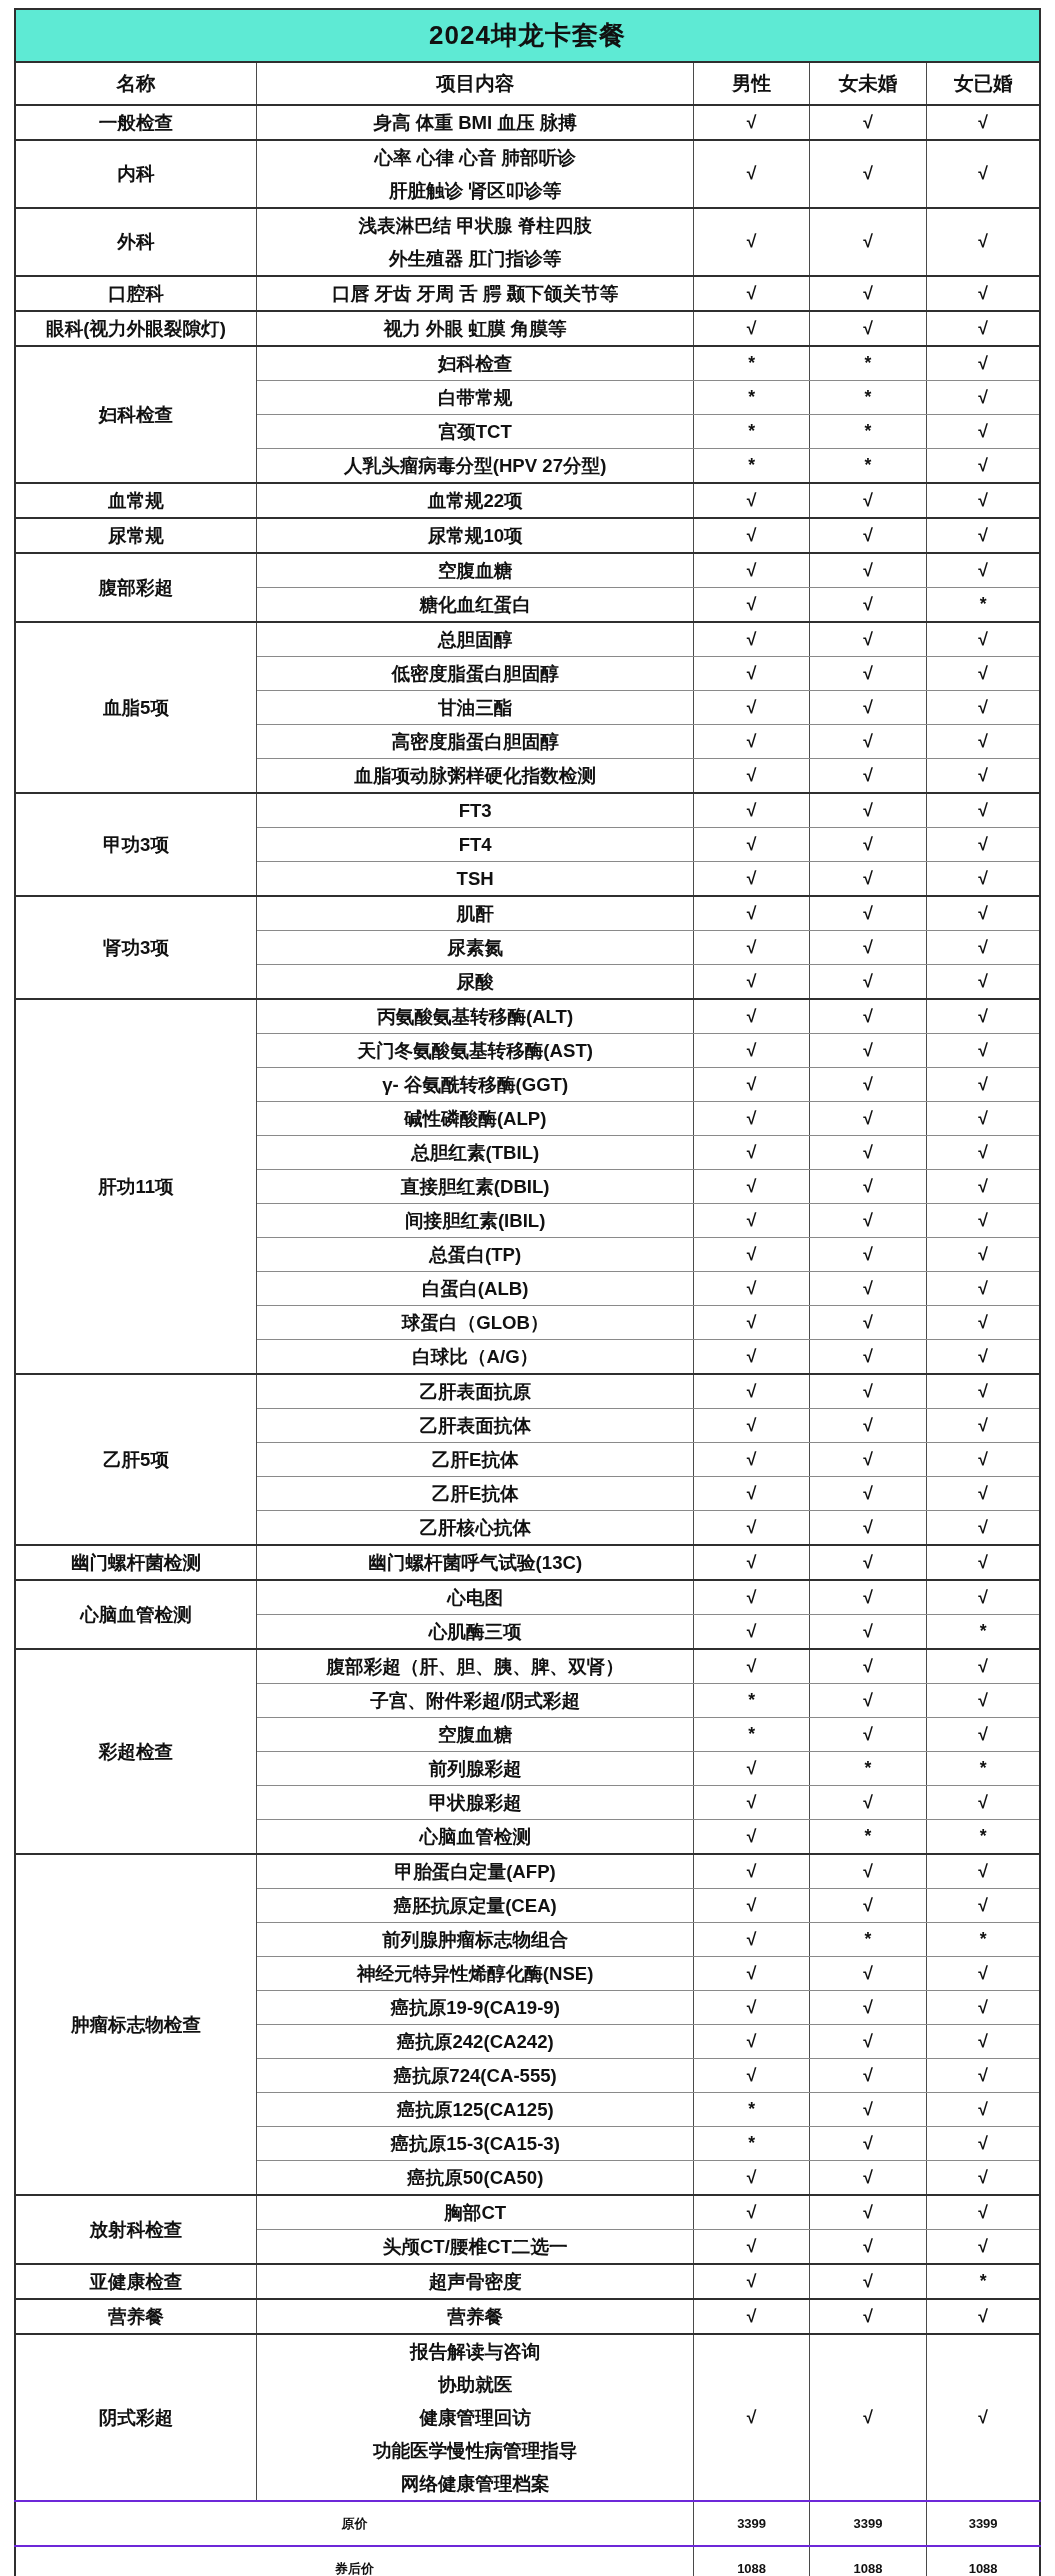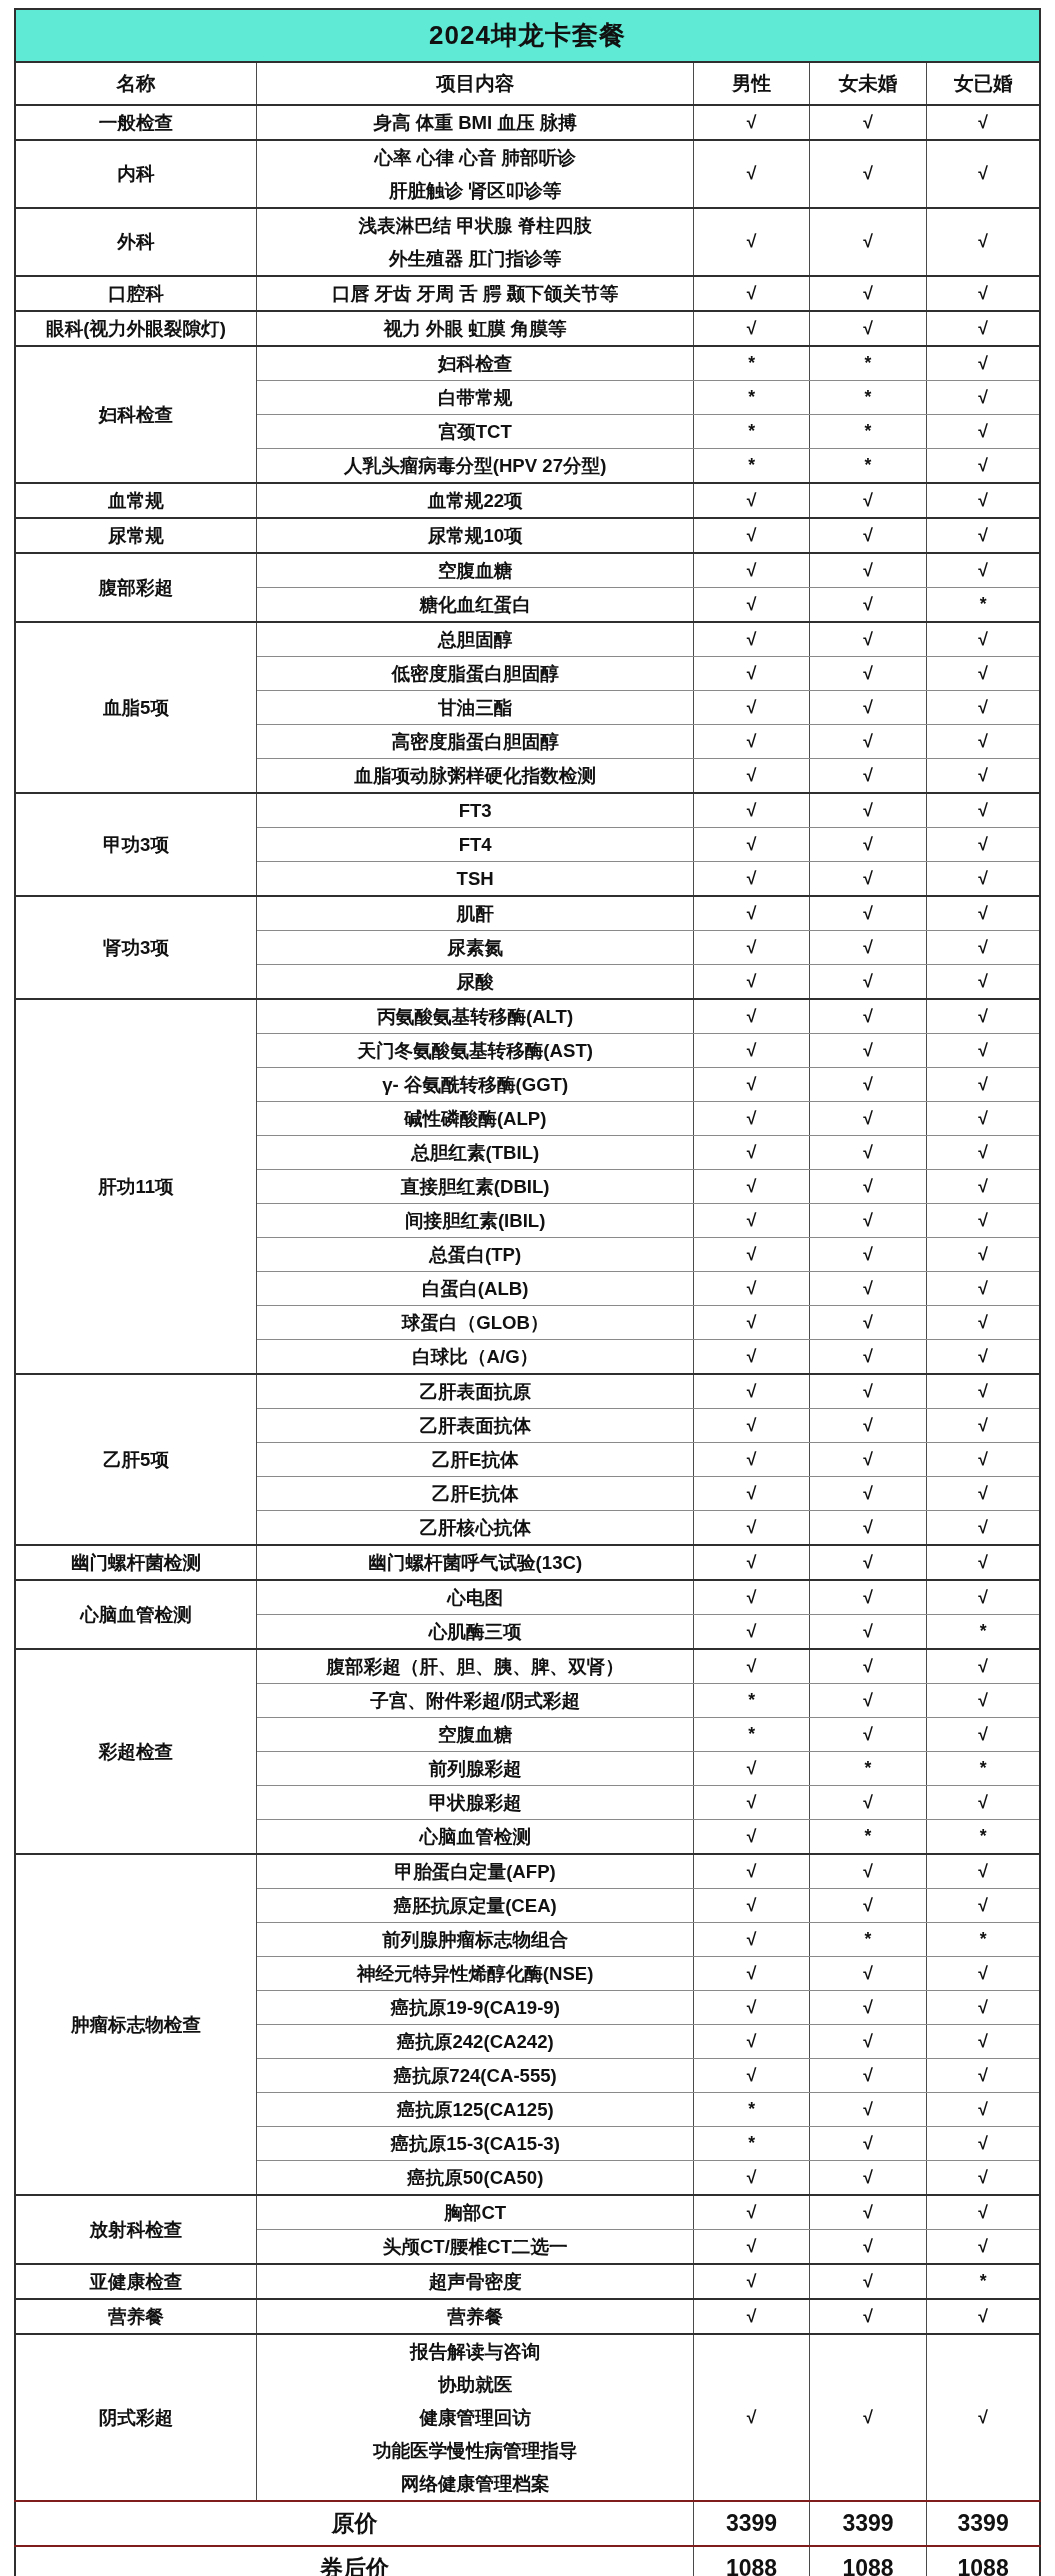--- a/index.html
+++ b/index.html
@@ -18,22 +18,22 @@
   .title-cell{height:51px;font-size:26px;font-weight:bold;letter-spacing:1px;
         border-bottom:2px solid #2f2f2f;}
   thead .col-h{height:41px;font-size:19.5px;font-weight:bold;
         border-bottom:2px solid #2f2f2f;}
   tbody td{font-size:18.6px;font-weight:600;line-height:33px;
         border-top:1px solid #8a8a8a;border-bottom:1px solid #8a8a8a;}
   tbody td.gt{border-top:2px solid #2f2f2f;}
   td.name-cell{font-size:18.6px;text-align:center;}
   td.content-cell{white-space:pre-line;}
   td.mark-cell{font-size:17.6px;}
-  tr.footer-row td{height:43px;font-size:23px;font-weight:600;
-        border-top:2px solid #7f1d1d;}
+  tr.footer-row td{height:43px;font-size:13px;font-weight:600;
+        border-top:2px solid #6d28d9;}
 </style>
 </head>
 <body>
 
 <div class="wrap">
   <table>
     <colgroup>
       <col class="c-name">
         <col class="c-content">
       <col class="c-m1">

